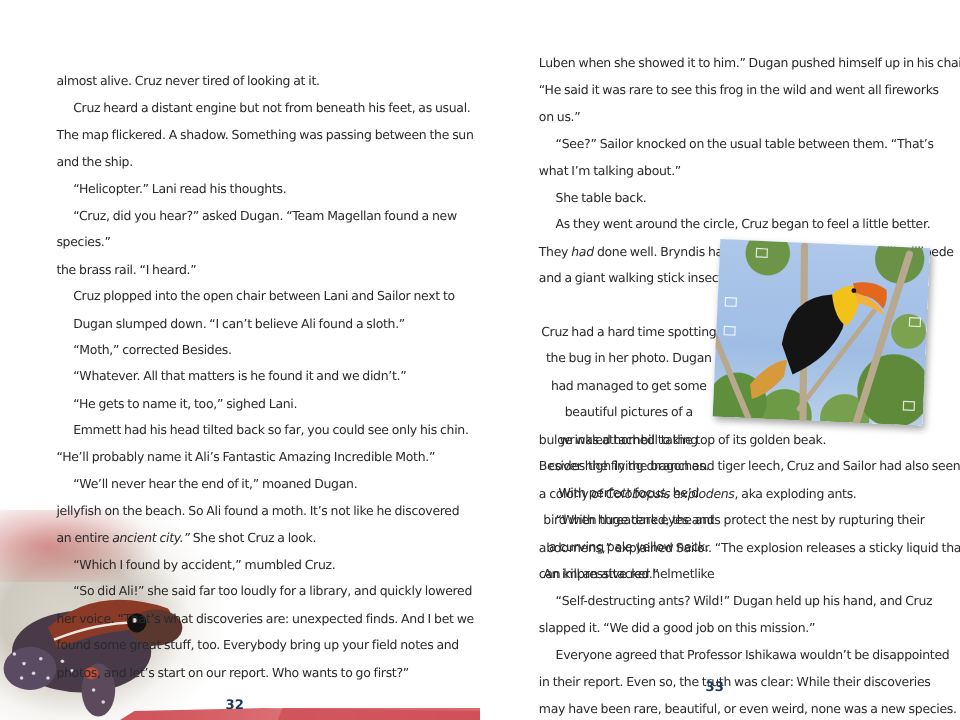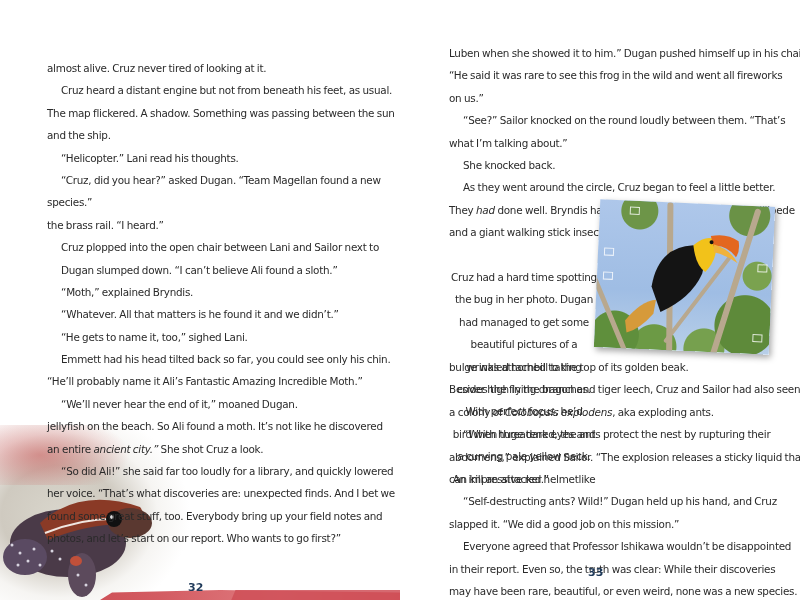--- a/index.html
+++ b/index.html
@@ -111,50 +111,51 @@
     <span class="ln">almost alive. Cruz never tired of looking at it.</span>
     <span class="ln ind">Cruz heard a distant engine but not from beneath his feet, as usual.</span>
     <span class="ln">The map flickered. A shadow. Something was passing between the sun</span>
     <span class="ln">and the ship.</span>
     <span class="ln ind">“Helicopter.” Lani read his thoughts.</span>
     <span class="ln ind">“Cruz, did you hear?” asked Dugan. “Team Magellan found a new</span>
     <span class="ln">species.”</span>
     <span class="ln">the brass rail. “I heard.”</span>
     <span class="ln ind">Cruz plopped into the open chair between Lani and Sailor next to</span>
     <span class="ln ind">Dugan slumped down. “I can’t believe Ali found a sloth.”</span>
-    <span class="ln ind">“Moth,” explained Bryndis.</span>
+    <span class="ln ind">“Moth,” corrected Besides.</span>
     <span class="ln ind">“Whatever. All that matters is he found it and we didn’t.”</span>
     <span class="ln ind">“He gets to name it, too,” sighed Lani.</span>
     <span class="ln ind">Emmett had his head tilted back so far, you could see only his chin.</span>
     <span class="ln">“He’ll probably name it Ali’s Fantastic Amazing Incredible Moth.”</span>
     <span class="ln ind">“We’ll never hear the end of it,” moaned Dugan.</span>
     <span class="ln">jellyfish on the beach. So Ali found a moth. It’s not like he discovered</span>
     <span class="ln"><span>an entire </span><em>ancient city.”</em><span> She shot Cruz a look.</span></span>
+    <span class="ln ind">“Which I found by accident,” mumbled Cruz.</span>
     <span class="ln ind">“So did Ali!” she said far too loudly for a library, and quickly lowered</span>
     <span class="ln">her voice. “That’s what discoveries are: unexpected finds. And I bet we</span>
     <span class="ln">found some great stuff, too. Everybody bring up your field notes and</span>
     <span class="ln">photos, and let’s start on our report. Who wants to go first?”</span>
   </div>
 
   <div id="left-wrapped">
       <span class="ln" style="position: absolute; left: 153px; top: 579.6px; font-size: 10.4px; line-height: 22.4px; letter-spacing: -0.25px; word-spacing: -0.5px;">“I will,” said Lani. She held up her screen to</span>
     </div>
 
   <div class="pagenum" style="left:188px">32</div>
 </div>
 
 <div class="page right"></div>
 
 <div class="text" style="left:449px; top:42px; width:330px;">
   <span class="ln">Luben when she showed it to him.” Dugan pushed himself up in his chair.</span>
   <span class="ln">“He said it was rare to see this frog in the wild and went all fireworks</span>
   <span class="ln">on us.”</span>
-  <span class="ln ind">“See?” Sailor knocked on the round loudly between them. “That’s</span>
+  <span class="ln ind">“See?” Sailor knocked on the usual table between them. “That’s</span>
   <span class="ln">what I’m talking about.”</span>
-  <span class="ln ind">She knocked back.</span>
+  <span class="ln ind">She table back.</span>
   <span class="ln ind">As they went around the circle, Cruz began to feel a little better.</span>
   <span class="ln"><span>They </span><em>had</em><span> done well. Bryndis had come across a coiled-up pill millipede</span></span>
   <span class="ln">and a giant walking stick insect that looked so much like a twig.</span>
 </div>
 
 <div class="text" style="left:449px; top:266px; width:150px;text-align:center;">
   <span class="ln">Cruz had a hard time spotting</span>
   <span class="ln">the bug in her photo. Dugan</span>
   <span class="ln">had managed to get some</span>
   <span class="ln">beautiful pictures of a</span>

